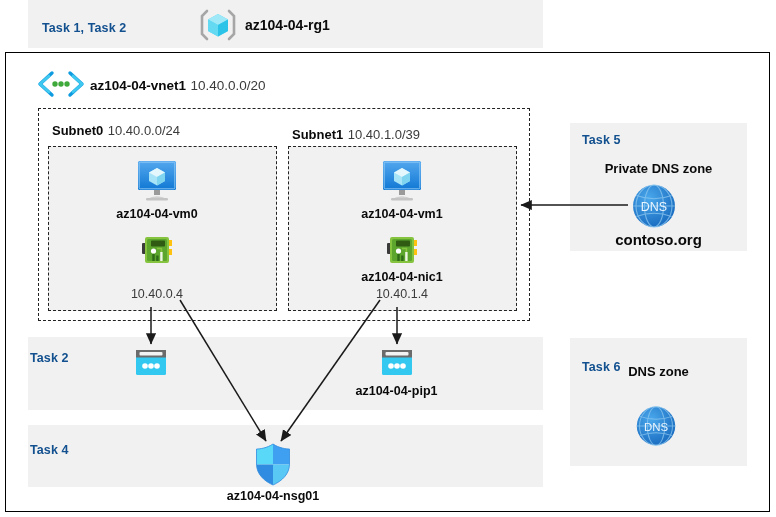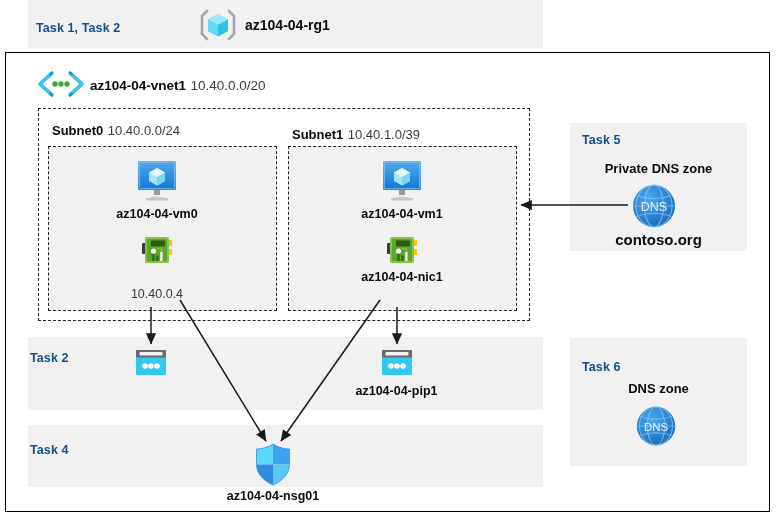--- a/index.html
+++ b/index.html
@@ -99,21 +99,21 @@
     pointer-events: none;
   }
 </style>
 </head>
 <body>
 
 <div id="canvas">
 
   <div class="abs rg-band"></div>
 
-  <div class="abs task-label" style="left:36px; top:21px;">Task 1, Task 2</div>
+  <div class="abs task-label" style="left:42px; top:21px;">Task 1, Task 2</div>
 
   <div class="abs" style="left:199px; top:8px; width:38px; height:34px;">
     <svg class="icon" width="38" height="34" viewBox="0 0 38 34">
       <path d="M8 3 L3 8 L3 26 L8 31" fill="none" stroke="#a6a6a6" stroke-width="2.6" stroke-linecap="round"></path>
       <path d="M30 3 L35 8 L35 26 L30 31" fill="none" stroke="#a6a6a6" stroke-width="2.6" stroke-linecap="round"></path>
       <polygon points="19,6 29,11.5 29,23 19,28.5 9,23 9,11.5" fill="#5ad6f0"></polygon>
       <polygon points="19,6 29,11.5 19,17 9,11.5" fill="#9fe8f7"></polygon>
       <polygon points="19,17 29,11.5 29,23 19,28.5" fill="#2bc4e8"></polygon>
       <polygon points="19,17 19,28.5 9,23 9,11.5" fill="#63d9f2"></polygon>
     </svg>
@@ -223,20 +223,21 @@
       <rect x="7" y="5" width="20" height="22" rx="1.5" fill="#5da62e"></rect>
       <rect x="11" y="6.5" width="14" height="6" rx="0.8" fill="#2f5c12"></rect>
       <circle cx="13.5" cy="17" r="2.6" fill="#ffffff"></circle>
       <rect x="12.3" y="20" width="2.4" height="7" fill="#2f6b18"></rect>
       <rect x="16.2" y="21.5" width="2.4" height="5.5" fill="#2f6b18"></rect>
       <rect x="20.2" y="18" width="2.4" height="9" fill="#eef7e4"></rect>
       <path d="M21.4 18 L21.4 14.5 L17 14.5" fill="none" stroke="#86c440" stroke-width="1.6"></path>
     </svg>
   </div>
   <div class="abs res-name" style="left:313px; top:270px; width:178px;">az104-04-nic1</div>
+  <div class="abs res-sub" style="left:313px; top:287px; width:178px;">10.40.1.4</div>
 
   <div class="abs task-panel task3-panel"></div>
   <div class="abs task-label" style="left:30px; top:351px;">Task 2</div>
 
   <div class="abs" style="left:133px; top:348px; width:36px; height:30px;">
     <svg class="icon" width="36" height="30" viewBox="0 0 36 30">
       <rect x="3" y="2" width="30" height="25" rx="1.5" fill="#32c8f0"></rect>
       <rect x="3" y="2" width="30" height="7.5" fill="#6b6b6b"></rect>
       <rect x="6.5" y="4" width="23" height="3.5" rx="1" fill="#f2f2f2"></rect>
       <circle cx="12" cy="18" r="2.8" fill="#ffffff"></circle>
@@ -298,21 +299,21 @@
         <path d="M6.4 13.5 Q24 20 41.6 13.5"></path>
         <path d="M6.4 34.5 Q24 28 41.6 34.5"></path>
       </g>
       <text x="24" y="29" text-anchor="middle" font-family="Liberation Sans, sans-serif" font-size="12.5" fill="#e9f4fd">DNS</text>
     </svg>
   </div>
   <div class="abs res-name" style="left:570px; top:231px; width:177px; font-size:15px;">contoso.org</div>
 
   <div class="abs task-panel task6-panel"></div>
   <div class="abs task-label" style="left:582px; top:348px;margin-top:12px;">Task 6</div>
-  <div class="abs res-name" style="left:570px; top:381px; width:177px; font-size:13px;">DNS zone</div>
+  <div class="abs res-name" style="left:570px; top:364px; width:177px; font-size:13px;">DNS zone</div>
 
   <div class="abs" style="left:634px; top:404px; width:44px; height:44px;">
     <svg class="icon" width="44" height="44" viewBox="0 0 48 48">
       <defs>
         <radialGradient id="dnsg6" cx="0.38" cy="0.32" r="0.78">
           <stop offset="0" stop-color="#4aa8ec"></stop>
           <stop offset="1" stop-color="#1566bb"></stop>
         </radialGradient>
       </defs>
       <circle cx="24" cy="24" r="21" fill="url(#dnsg6)"></circle>

